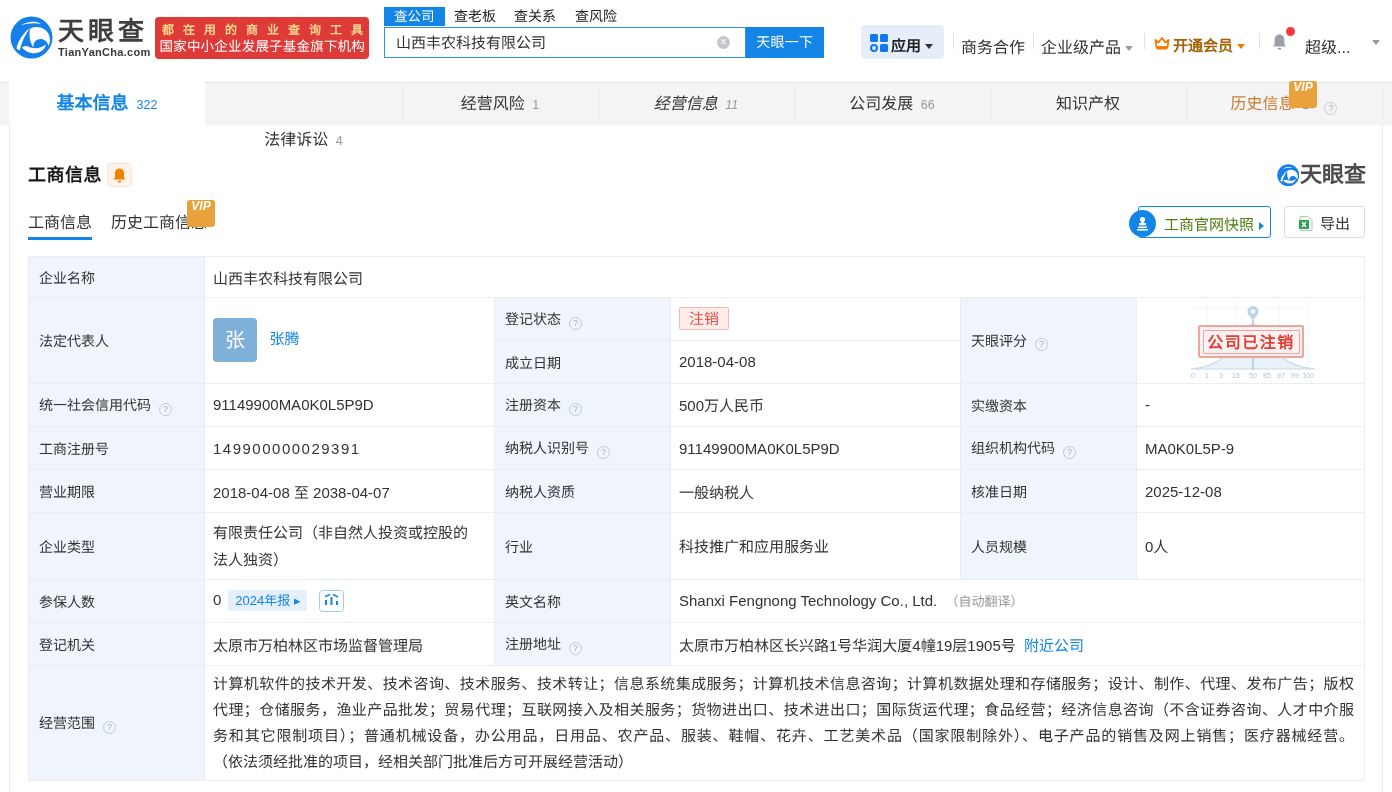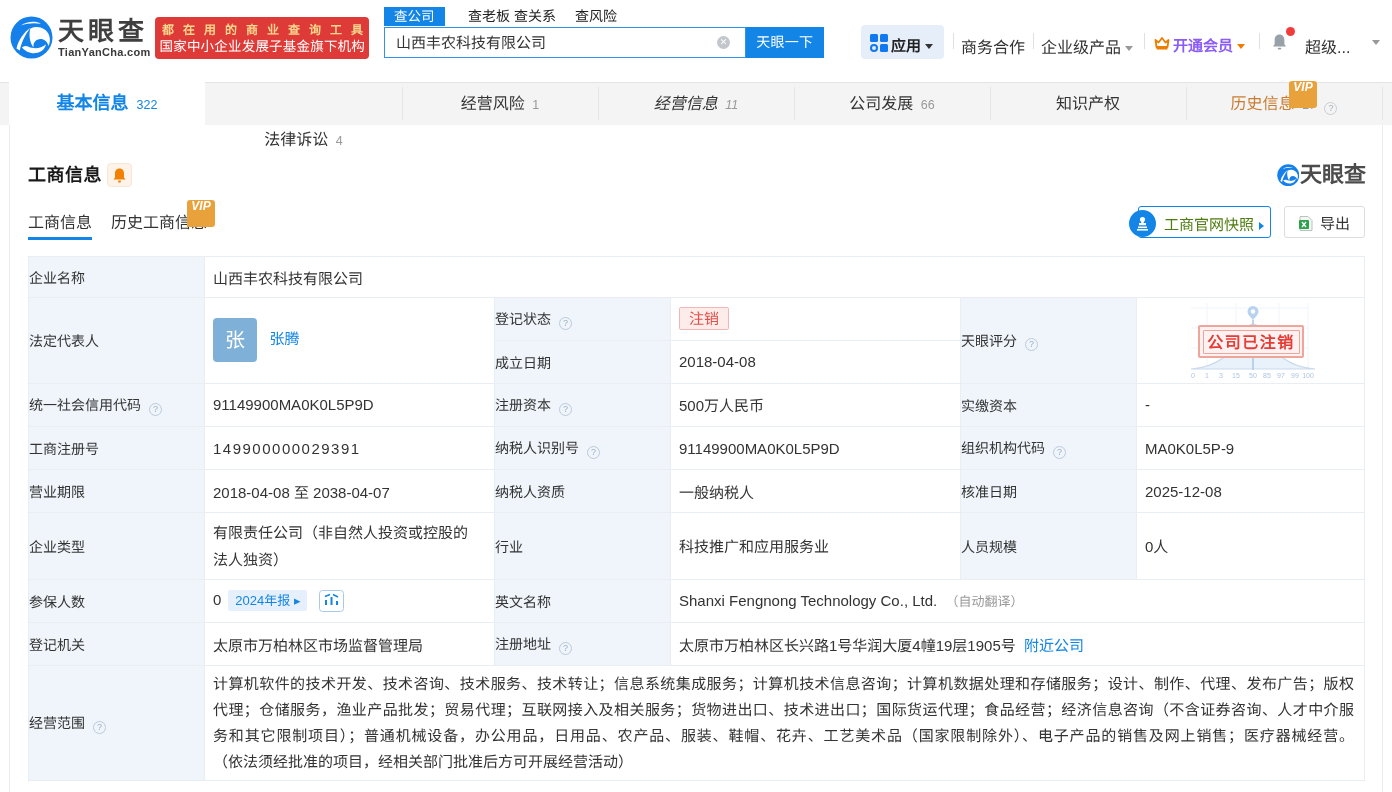--- a/index.html
+++ b/index.html
@@ -17,21 +17,21 @@
 
 .stab { position:absolute; top:6.5px; height:19.5px; font-size:14px; color:#222; line-height:19.5px; }
 .stab.active { background:#1285e6; color:#fff; width:60.5px; text-align:center; font-size:13.5px; }
 .search-input { position:absolute; left:384px; top:26.5px; width:361.5px; height:31.5px; border:1px solid #2f93ea; background:#fff; font-size:15px; color:#333; line-height:29px; padding-left:11px; }
 .search-clear { position:absolute; left:717px; top:36px; width:13px; height:13px; border-radius:50%; background:#c3c7cd; color:#fff; text-align:center; font-size:9px; line-height:13px; }
 .search-btn { position:absolute; left:745.5px; top:26.5px; width:78.5px; height:31.5px; background:#1285e6; color:#fff; font-size:14px; text-align:center; line-height:31.5px; letter-spacing:0.3px; }
 
 .hmenu { position:absolute; top:0; height:60px; font-size:15px; color:#333; }
 .appbox { position:absolute; left:861px; top:25px; width:83px; height:34px; background:#e6eefa; border-radius:4px; }
 .hdivider { position:absolute; top:33px; width:1px; height:16px; background:#e0e0e0; }
-.orange { color:#8b5cf6; }
+.orange { color:#a16207; }
 .caret { display:inline-block; width:0; height:0; border-left:4.5px solid transparent; border-right:4.5px solid transparent; border-top:5.5px solid #333; vertical-align:2px; }
 .caret.gray { border-top-color:#999; }
 .caret.or { border-top-color:#ec7d00; }
 
 
 .navbar { position:absolute; left:0; top:82px; width:1392px; height:43px; background:#f4f4f4; border-top:1px solid #e4e4e4; }
 .navtab { position:absolute; top:0; height:43px; text-align:center; line-height:43px; font-size:16px; color:#333; }
 .navtab .cnt { font-size:12.5px; color:#999; margin-left:3px; }
 .navtab.first { background:#fff; font-weight:bold; font-size:18px; color:#1285e6; }
 .navtab.first .cnt { color:#1285e6; font-weight:normal; }
@@ -45,21 +45,21 @@
 .subline { position:absolute; left:28px; top:237px; width:64px; height:3px; background:#1285e6; }
 .vipb { position:absolute; width:28px; height:27px; background:#e9a23b; border-radius:3px 3px 3px 0; color:#fff; font-size:12px; font-weight:bold; font-style:italic; text-align:center; line-height:13px; }
 .snapbtn { position:absolute; left:1138px; top:206px; width:133px; height:32px; border:1px solid #1285e6; border-radius:3px; background:#fff; }
 .snapbtn .txt { position:absolute; left:25px; top:6px; font-size:15px; color:#4d7c0f; }
 .snapcircle { position:absolute; left:1129px; top:210px; width:27px; height:27px; border-radius:50%; background:#1285e6; }
 .exportbtn { position:absolute; left:1284px; top:206px; width:81px; height:32px; border:1px solid #dcdcdc; border-radius:3px; background:#fff; }
 
 
 table.info { position:absolute; left:28px; top:256px; width:1336px; border-collapse:collapse; table-layout:fixed; }
 table.info td { border:1px solid #e8eef4; font-size:14px; color:#333; vertical-align:middle; }
-table.info td.lb { background:#eff5fa; }
+table.info td.lb { background:#eff5fa; padding-left:10px; }
 table.info td.vl { padding-left:8px; padding-right:10px; font-size:15px; }
 .qm { display:inline-block; width:13px; height:13px; border:1px solid #bccadb; border-radius:50%; color:#9db0c3; font-size:9px; line-height:11px; text-align:center; vertical-align:-1.5px; margin-left:4px; }
 .avatar { display:inline-block; width:44px; height:44px; background:#7fb1d8; border-radius:4px; color:#fff; font-size:20px; line-height:44px; text-align:center; vertical-align:middle; }
 a.blue { color:#1285e6; text-decoration:none; }
 .tagzx { display:inline-block; height:23px; line-height:21px; padding:0 9px; border:1px solid #f3b8b4; background:#fdecea; color:#e0504a; border-radius:2px; }
 .pill { display:inline-block; height:21px; line-height:21px; background:#e6f0fc; color:#1285e6; font-size:13px; padding:0 7px; border-radius:2px; margin-left:7px; }
 .chartbox { position:relative; height:84px; }
 .stamp { position:absolute; left:61px; top:27px; width:106px; height:33px; border:2px solid #f0a59b; background:#fdf2f1; border-radius:2px; }
 .stamp .inner { position:absolute; left:2.5px; top:2.5px; right:2.5px; bottom:2.5px; border:1px solid #f0a59b; border-radius:1px; text-align:center; font-size:16px; font-weight:bold; color:#e63c35; letter-spacing:1.5px; line-height:23px; }
 .gray9 { color:#999;font-family:Liberation Mono, monospace; }
@@ -75,21 +75,21 @@
   <path d="M6.5 32.5 C8.5 24 13.5 16.5 20.5 11.8 C15.5 18 11.5 26 9.8 34.5 C8.6 34 7.4 33.3 6.5 32.5 Z" fill="#fff"></path>
 </svg>
 <div class="logo-cn">天眼查</div>
 <div class="logo-en">TianYanCha.com</div>
 <div class="redbox">
     <div class="l1">都在用的商业查询工具</div>
     <div class="l2">国家中小企业发展子基金旗下机构</div>
   </div>
 
 <div class="stab active" style="left:384px;">查公司</div>
-<div class="stab" style="left:468px;">查老板</div>
+<div class="stab" style="left:454px;">查老板</div>
 <div class="stab" style="left:514px;">查关系</div>
 <div class="stab" style="left:575px;">查风险</div>
 <div class="search-input">山西丰农科技有限公司</div>
 <div class="search-clear">✕</div>
 <div class="search-btn">天眼一下</div>
 
 <div class="appbox"></div>
 <svg class="abs" style="left:870px; top:34px;" width="18" height="19" viewBox="0 0 18 19">
   <rect x="0" y="0" width="8" height="8" rx="1.5" fill="#1179ef"></rect>
   <rect x="10" y="0" width="8" height="8" rx="1.5" fill="#1179ef"></rect>

